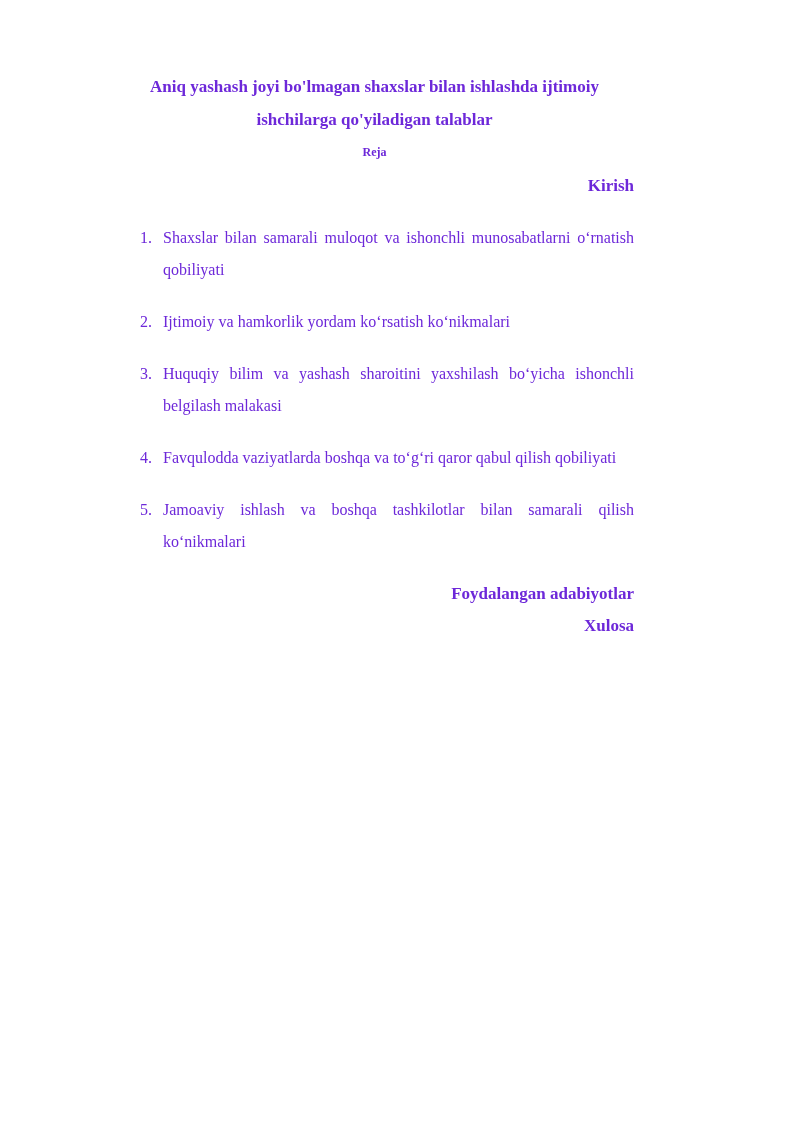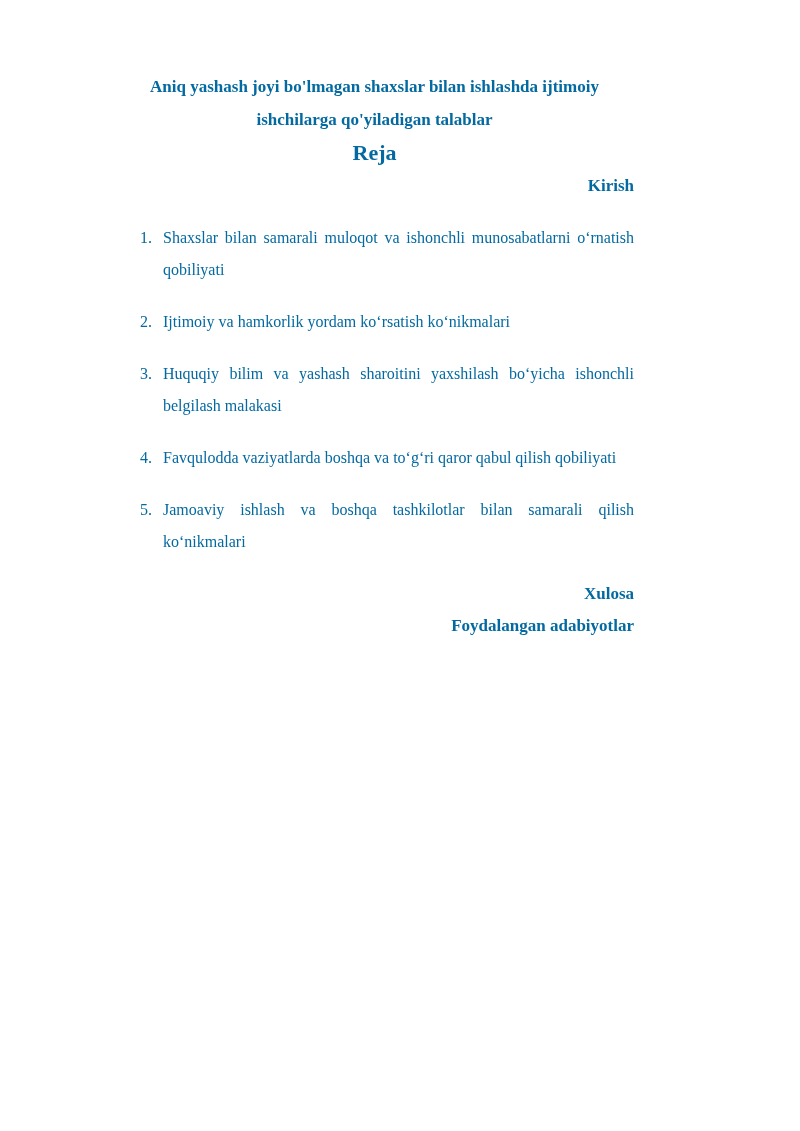--- a/index.html
+++ b/index.html
@@ -6,35 +6,35 @@
     margin: 0;
     padding: 0;
     background: #ffffff;
   }
   .page {
     position: relative;
     width: 692px;
     height: 1131px;
     box-sizing: border-box;
     background: #ffffff;
-    color: #0369a1;
+    color: #6d28d9;
     font-family: "Liberation Serif", "DejaVu Serif", serif;
     padding: 70px 58px 0 115px;
     overflow: hidden;
   }
   .title {
     margin: 0;
     font-size: 17px;
     font-weight: bold;
     text-align: center;
     line-height: 33px;
   }
   .subtitle {
     margin: 0;
-    font-size: 22px;
+    font-size: 12px;
     font-weight: bold;
     text-align: center;
     line-height: 33px;
   }
   .section-heading {
     margin: 0;
     font-size: 17px;
     font-weight: bold;
     text-align: right;
     line-height: 33px;
@@ -91,17 +91,17 @@
       <span class="num">4.</span>
       <span class="txt">Favqulodda vaziyatlarda boshqa va to‘g‘ri qaror qabul qilish qobiliyati</span>
     </li>
     <li class="plan-item">
       <span class="num">5.</span>
       <span class="txt">Jamoaviy ishlash va boshqa tashkilotlar bilan samarali qilish ko‘nikmalari</span>
     </li>
   </ol>
 
   <div class="closing">
+    <h3 class="section-heading">Foydalangan adabiyotlar</h3>
     <h3 class="section-heading">Xulosa</h3>
-    <h3 class="section-heading">Foydalangan adabiyotlar</h3>
   </div>
 
 </div>
 
 </body></html>

